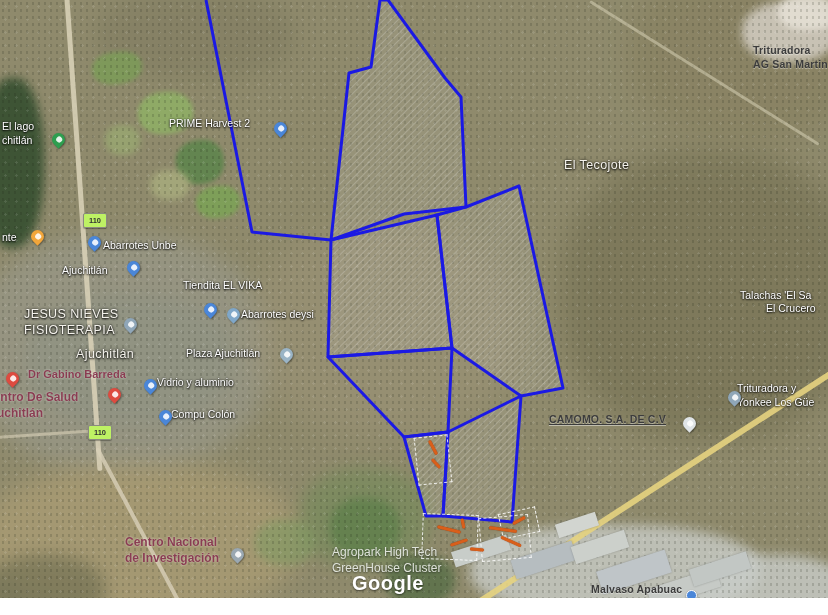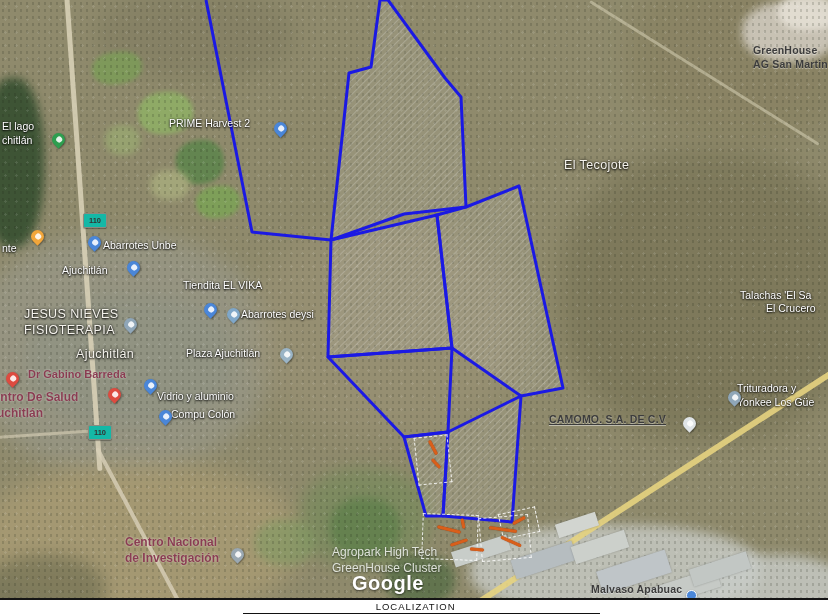--- a/index.html
+++ b/index.html
@@ -35,21 +35,21 @@
   .lbl.ghost{color:#dfe3da;font-size:12px;
       text-shadow:0 1px 2px rgba(0,0,0,.55);}
   .pin{position:absolute;width:13px;height:13px;z-index:32;
        border-radius:50% 50% 50% 0;transform:rotate(-45deg);
        box-shadow:0 1px 2px rgba(0,0,0,.45);}
   .pin::after{content:"";position:absolute;inset:3.5px;border-radius:50%;
        background:rgba(255,255,255,.88);}
   .pin.dot{width:9px;height:9px;border-radius:50%;transform:none;
        border:1.5px solid #fff;}
   .pin.dot::after{display:none;}
-  .shield{position:absolute;width:22px;height:13px;background:#14b8a6;z-index:31;
+  .shield{position:absolute;width:22px;height:13px;background:#bef264;z-index:31;
       border:1px solid #8a8a80;border-radius:2px;color:#333;font-size:7.5px;
       font-weight:bold;display:flex;align-items:center;justify-content:center;
       box-shadow:0 1px 1px rgba(0,0,0,.3);}
   .watermark{position:absolute;left:200px;top:258px;z-index:40;
       font-size:64px;font-weight:bold;font-style:italic;letter-spacing:5px;
       color:rgba(232,232,232,.55);
       text-shadow:2px 2px 3px rgba(60,60,60,.35),-1px -1px 1px rgba(255,255,255,.3);}
   .watermark sup{font-size:17px;font-style:normal;vertical-align:38px;letter-spacing:0;}
   .google-logo{position:absolute;left:352px;top:572px;z-index:45;color:#fff;
       font-size:20px;font-weight:bold;letter-spacing:.5px;
@@ -136,34 +136,34 @@
         <div class="omark" style="left: 437px; top: 528px; width: 24px; transform: rotate(14deg); background: rgb(217, 95, 26);"></div>
         <div class="omark" style="left: 450px; top: 541px; width: 18px; transform: rotate(-18deg); background: rgb(217, 95, 26);"></div>
         <div class="omark" style="left: 489px; top: 528px; width: 28px; transform: rotate(8deg); background: rgb(217, 95, 26);"></div>
         <div class="omark" style="left: 500px; top: 540px; width: 22px; transform: rotate(24deg); background: rgb(217, 95, 26);"></div>
         <div class="omark" style="left: 512px; top: 519px; width: 14px; transform: rotate(-28deg); background: rgb(217, 95, 26);"></div>
         <div class="omark" style="left: 458px; top: 522px; width: 10px; transform: rotate(78deg); background: rgb(217, 95, 26);"></div>
         <div class="omark" style="left: 470px; top: 548px; width: 14px; transform: rotate(5deg); background: rgb(217, 95, 26);"></div>
       </div>
     <div id="labels">
         <div class="lbl dark" style="left: 753px; top: 44px;">
-          <div>GreenHouse</div>
+          <div>Trituradora</div>
           <div>AG San Martin</div>
         </div>
         <div class="lbl white" style="left: 169px; top: 117px;">
           <div>PRIME Harvest 2</div>
         </div>
         <div class="lbl white-lg" style="left: 564px; top: 157px;">
           <div>El Tecojote</div>
         </div>
         <div class="lbl white" style="left: 2px; top: 120px;">
           <div>El lago</div>
           <div>chitlán</div>
         </div>
-        <div class="lbl white" style="left: 2px; top: 231px; margin-top: 11px;">
+        <div class="lbl white" style="left: 2px; top: 231px;">
           <div>nte</div>
         </div>
         <div class="lbl white" style="left: 103px; top: 239px;">
           <div>Abarrotes Unbe</div>
         </div>
         <div class="lbl white" style="left: 62px; top: 264px;">
           <div>Ajuchitlán</div>
         </div>
         <div class="lbl white" style="left: 183px; top: 279px;">
           <div>Tiendita EL VIKA</div>
@@ -177,21 +177,21 @@
         </div>
         <div class="lbl white-lg" style="left: 76px; top: 346px;">
           <div>Ajuchitlán</div>
         </div>
         <div class="lbl white" style="left: 186px; top: 347px;">
           <div>Plaza Ajuchitlán</div>
         </div>
         <div class="lbl maroon" style="left: 28px; top: 367px;">
           <div>Dr Gabino Barreda</div>
         </div>
-        <div class="lbl white" style="left: 157px; top: 376px; margin-top: 14px;">
+        <div class="lbl white" style="left: 157px; top: 376px;">
           <div>Vidrio y aluminio</div>
         </div>
         <div class="lbl maroon-lg" style="left: -15px; top: 390px;">
           <div>Centro De Salud</div>
           <div>Ajuchitlán</div>
         </div>
         <div class="lbl white" style="left: 171px; top: 408px;">
           <div>Compu Colón</div>
         </div>
         <div class="lbl white" style="left: 740px; top: 289px;">
@@ -240,17 +240,13 @@
       </div>
     <div id="shields">
         <div class="shield" style="left: 83px; top: 213px;">110</div>
         <div class="shield" style="left: 88px; top: 425px;">110</div>
       </div>
 
 
     <div class="google-logo">Google</div>
   </div>
 
-  <div class="footer">
-    <span class="txt">LOCALIZATION</span>
-    <div class="rule"></div>
-  </div>
 </div>
 
 </body></html>

